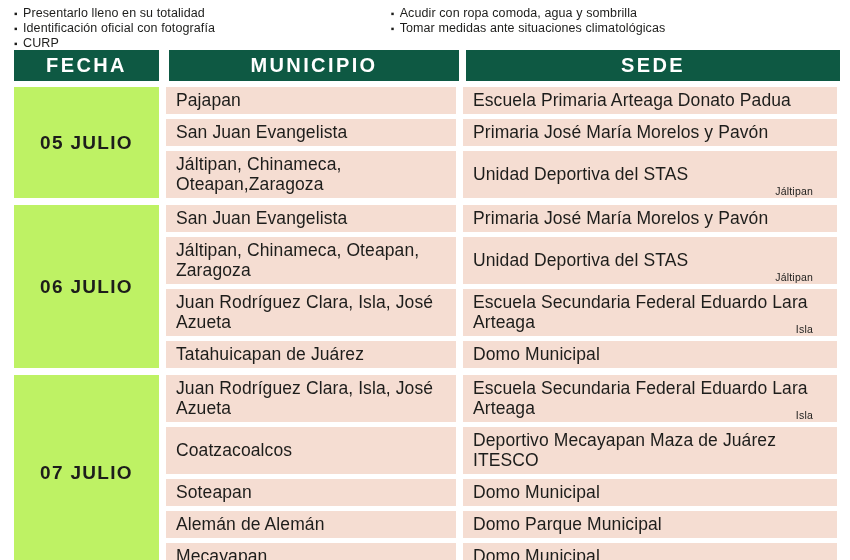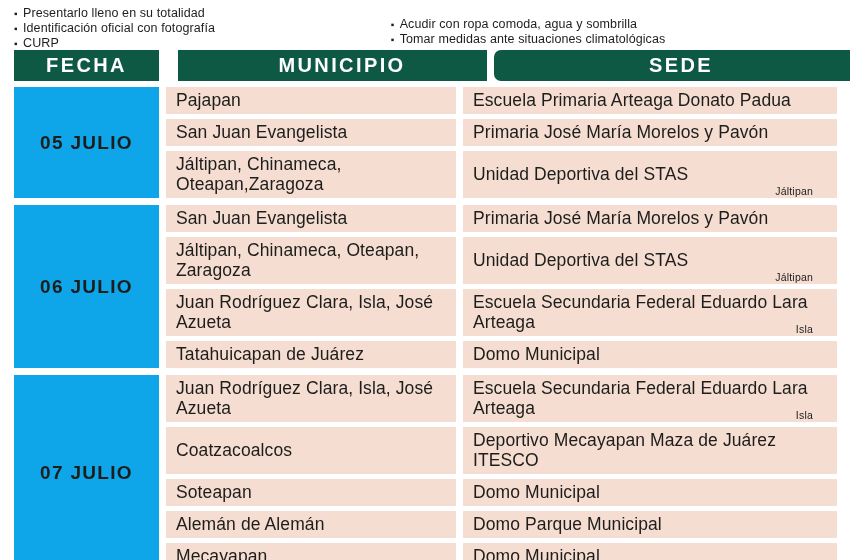--- a/index.html
+++ b/index.html
@@ -25,21 +25,21 @@
   .notes {
     display: flex;
     padding: 0 14px;
     height: 50px;
     box-sizing: border-box;
   }
   .notes-col {
     box-sizing: border-box;
   }
   .notes-col.left { width: 455px; padding-top: 0; }
-  .notes-col.right { width: 381px; padding-top: 11px; }
+  .notes-col.right { width: 381px; padding-top: 0; }
 
   .note-line {
     font-size: 12.5px;
     line-height: 15px;
     color: #1d1d1b;
     white-space: nowrap;
     letter-spacing: 0.1px;
   }
   .note-line .bullet {
     display: inline-block;
@@ -56,22 +56,22 @@
   
   .table {
     padding: 0 14px;
     box-sizing: border-box;
   }
   .row {
     display: flex;
     align-items: center;
   }
   .col-fecha { width: 145px; flex: 0 0 145px; }
-  .col-muni  { width: 290px; flex: 0 0 290px; margin-left: 19px; padding-left: 19px; }
-  .col-sede  { width: 374px; flex: 0 0 374px; margin-left: 7px; border-radius: 7px; }
+  .col-muni  { width: 290px; flex: 0 0 290px; margin-left: 10px; }
+  .col-sede  { width: 374px; flex: 0 0 374px; margin-left: 7px; }
 
   
   .header-row { margin-bottom: 6px; }
   .hcell {
     background: #0e5943;
     color: #ffffff;
     height: 31px;
     display: flex;
     align-items: center;
     justify-content: center;
@@ -79,21 +79,21 @@
     font-weight: bold;
     letter-spacing: 2.4px;
   }
 
   
   .group {
     display: flex;
     margin-bottom: 7px;
   }
   .fecha-cell {
-    background: #0ea5e9;
+    background: #bef264;
     display: flex;
     align-items: center;
     justify-content: center;
     font-size: 19px;
     font-weight: bold;
     letter-spacing: 1.3px;
     color: #1d1d1b;
   }
   .rows-stack {
     display: flex;

